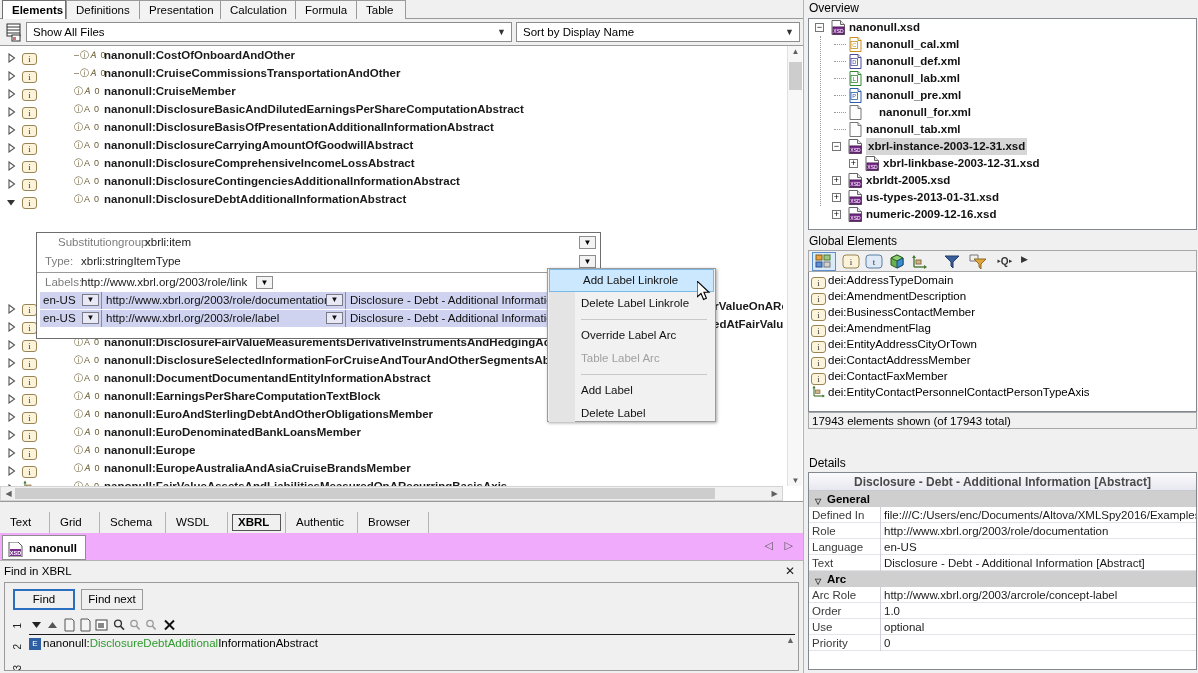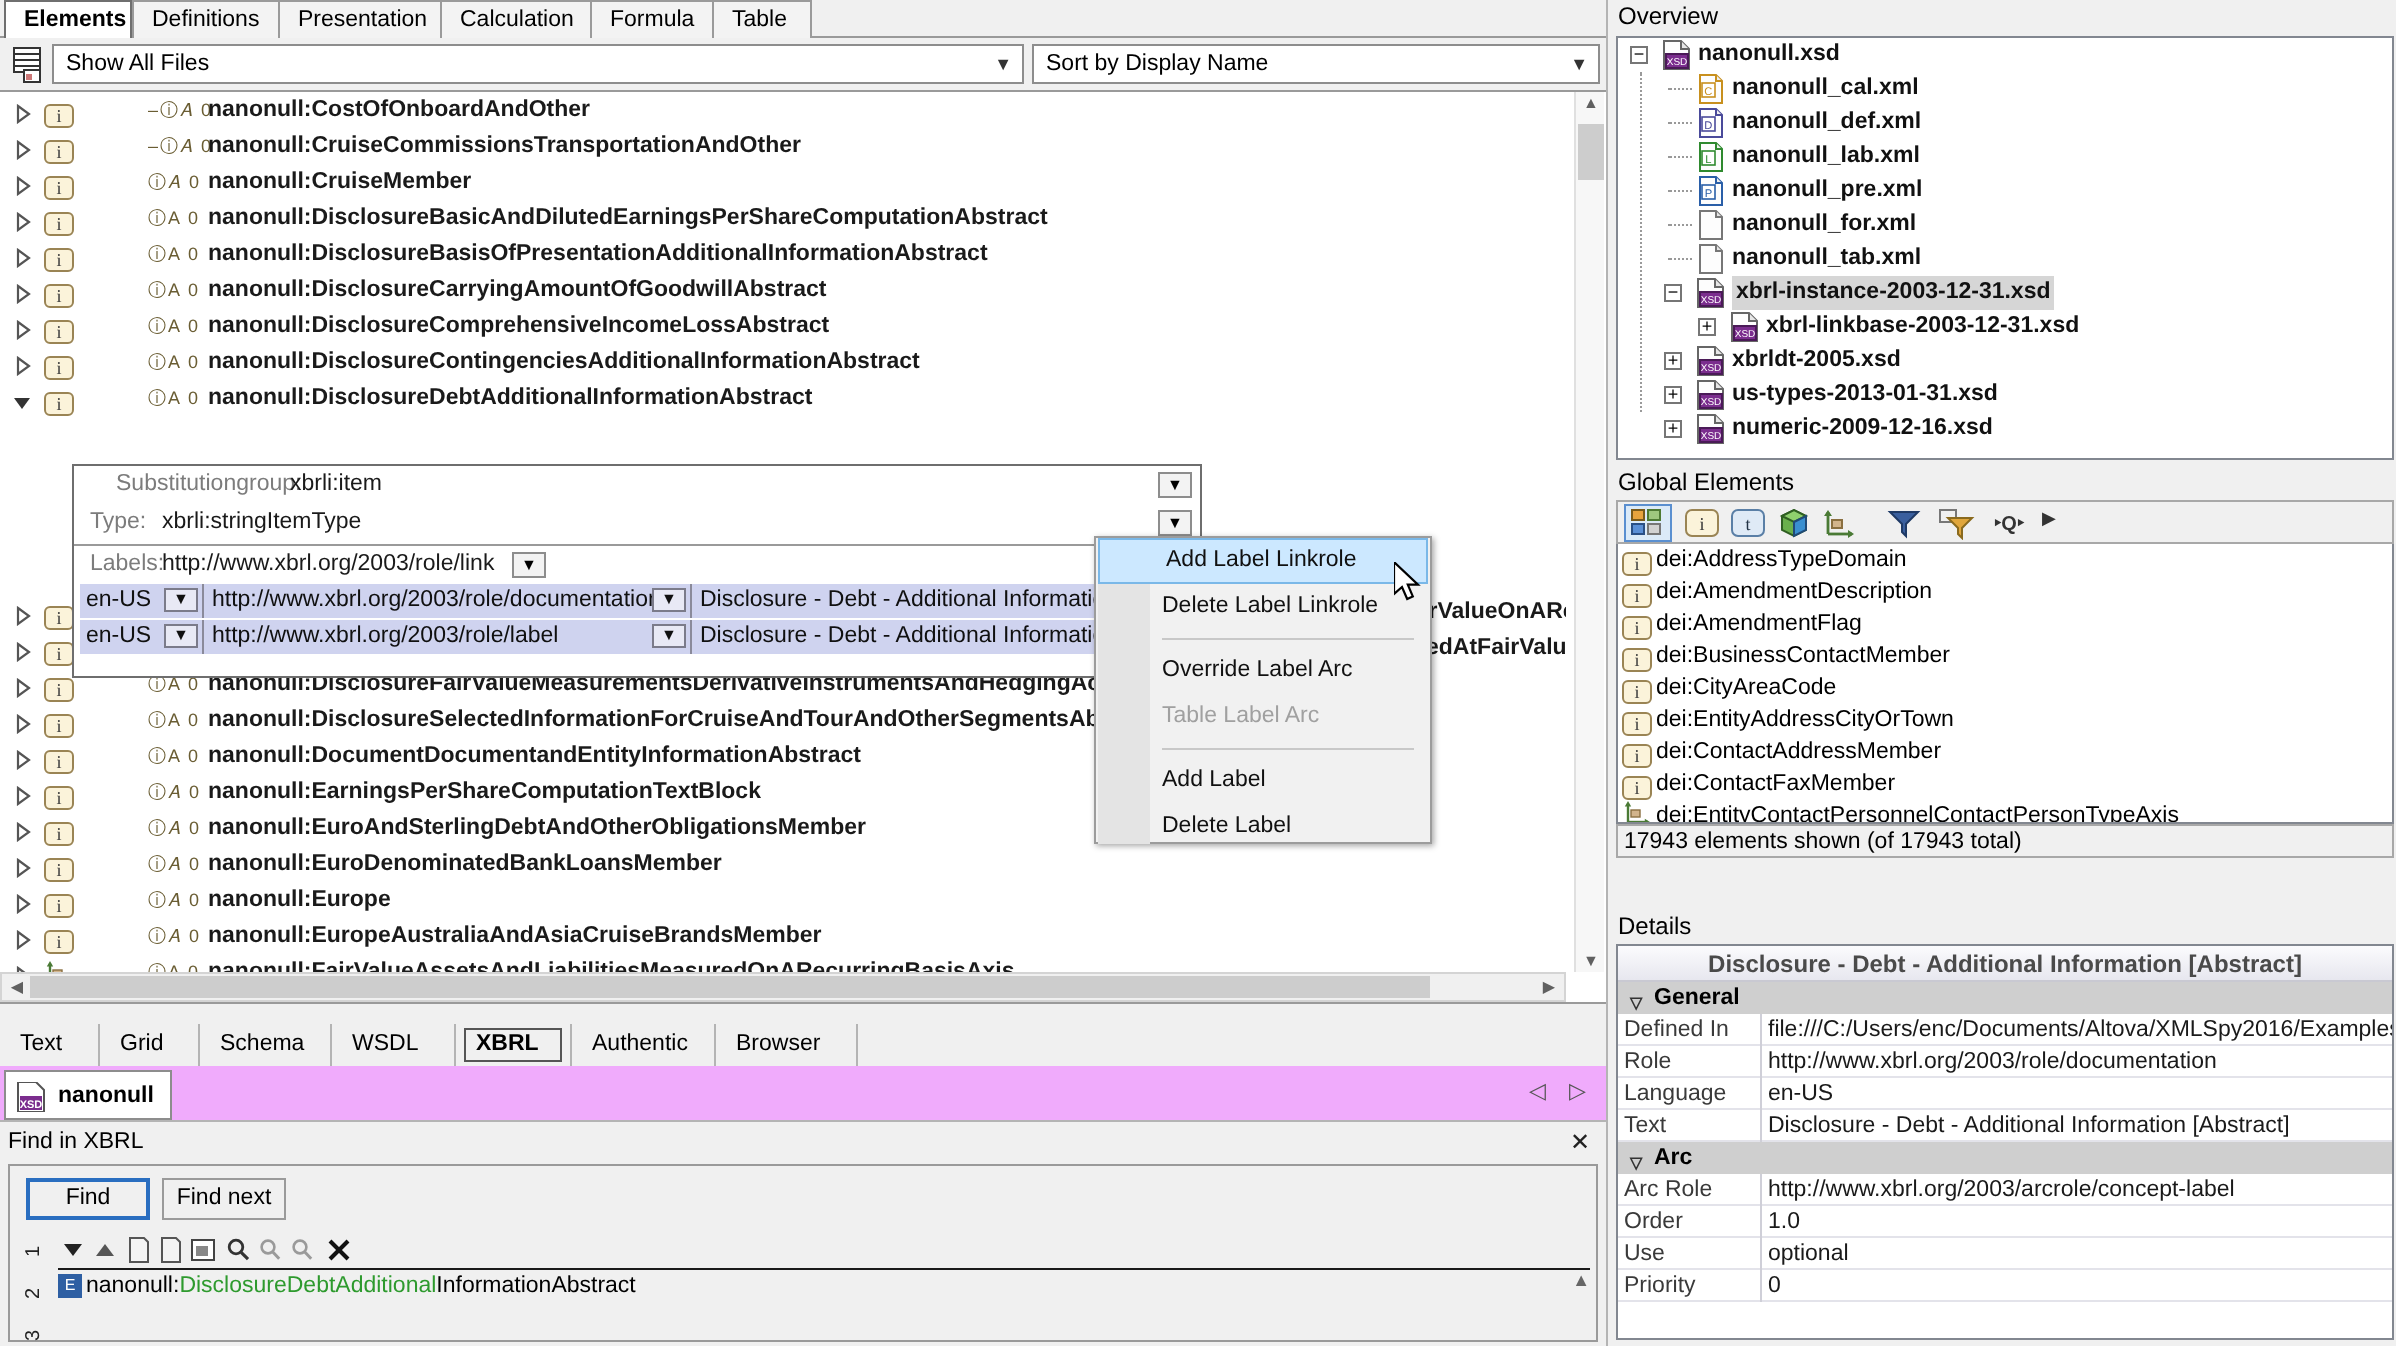--- a/index.html
+++ b/index.html
@@ -592,21 +592,21 @@
               <text x="6.2" y="10.3" font-size="5.6" fill="#2a5fa8" text-anchor="middle" font-family="Liberation Sans, sans-serif">P</text>
             </svg></span>
           <span class="nm" style="left:57px;">nanonull_pre.xml</span>
         </div>
         <div class="orow">
           <span class="dots" style="left:25px;width:12px;"></span>
           <span class="fico" style="left:39px;"><svg width="15" height="15" viewBox="0 0 15 15">
               <path d="M2,0.5 h8 l3,3 v11 h-11 z" fill="#fdfdfd" stroke="#777"></path>
               <path d="M10,0.5 v3 h3" fill="#e6e6e6" stroke="#777"></path>
             </svg></span>
-          <span class="nm" style="left:57px;text-align:right;">nanonull_for.xml</span>
+          <span class="nm" style="left:70px;text-align:right;">nanonull_for.xml</span>
         </div>
         <div class="orow">
           <span class="dots" style="left:25px;width:12px;"></span>
           <span class="fico" style="left:39px;"><svg width="15" height="15" viewBox="0 0 15 15">
               <path d="M2,0.5 h8 l3,3 v11 h-11 z" fill="#fdfdfd" stroke="#777"></path>
               <path d="M10,0.5 v3 h3" fill="#e6e6e6" stroke="#777"></path>
             </svg></span>
           <span class="nm" style="left:57px;">nanonull_tab.xml</span>
         </div>
         <div class="orow">
@@ -699,23 +699,22 @@
         <span style="position:absolute;left:157px;top:2px;"><svg width="22" height="17" viewBox="0 0 22 17">
               <path d="M4,2 h8 v6 h-8 z" fill="#f0f0f0" stroke="#777"></path>
               <polygon points="8,6 20,6 15,11 15,16 13,14 13,11" fill="#e0a63c" stroke="#8a6a1e"></polygon>
             </svg></span>
         <span style="position:absolute;left:188px;top:3px;font-size:10px;font-weight:bold;color:#333;">‣Q‣</span>
         <span style="position:absolute;left:212px;top:3px;font-size:9px;color:#333;">▶</span>
       </div>
       <div id="gelist">
           <div class="gerow"><span style="display:inline-block;vertical-align:-2px;margin-right:2px;"><span class="badge-i">i</span></span><span>dei:AddressTypeDomain</span></div>
           <div class="gerow"><span style="display:inline-block;vertical-align:-2px;margin-right:2px;"><span class="badge-i">i</span></span><span>dei:AmendmentDescription</span></div>
+          <div class="gerow"><span style="display:inline-block;vertical-align:-2px;margin-right:2px;"><span class="badge-i">i</span></span><span>dei:BusinessContactMember</span></div>
           <div class="gerow"><span style="display:inline-block;vertical-align:-2px;margin-right:2px;"><span class="badge-i">i</span></span><span>dei:AmendmentFlag</span></div>
-          <div class="gerow"><span style="display:inline-block;vertical-align:-2px;margin-right:2px;"><span class="badge-i">i</span></span><span>dei:BusinessContactMember</span></div>
-          <div class="gerow"><span style="display:inline-block;vertical-align:-2px;margin-right:2px;"><span class="badge-i">i</span></span><span>dei:CityAreaCode</span></div>
           <div class="gerow"><span style="display:inline-block;vertical-align:-2px;margin-right:2px;"><span class="badge-i">i</span></span><span>dei:EntityAddressCityOrTown</span></div>
           <div class="gerow"><span style="display:inline-block;vertical-align:-2px;margin-right:2px;"><span class="badge-i">i</span></span><span>dei:ContactAddressMember</span></div>
           <div class="gerow"><span style="display:inline-block;vertical-align:-2px;margin-right:2px;"><span class="badge-i">i</span></span><span>dei:ContactFaxMember</span></div>
           <div class="gerow"><span style="display:inline-block;vertical-align:-2px;margin-right:2px;"><span class="badge-axis"><svg width="15" height="13" viewBox="0 0 15 13">
                   <line x1="3" y1="11" x2="3" y2="2" stroke="#4a7a35" stroke-width="1.2"></line>
                   <line x1="3" y1="11" x2="13" y2="11" stroke="#4a7a35" stroke-width="1.2"></line>
                   <polygon points="3,0.5 4.6,3.2 1.4,3.2" fill="#4a7a35"></polygon>
                   <polygon points="14,11 11.4,12.6 11.4,9.4" fill="#4a7a35"></polygon>
                   <rect x="4.5" y="5" width="4.5" height="3.5" fill="#d2b48c" stroke="#8a6f40" stroke-width=".7"></rect>
                 </svg></span></span><span>dei:EntityContactPersonnelContactPersonTypeAxis</span></div>

